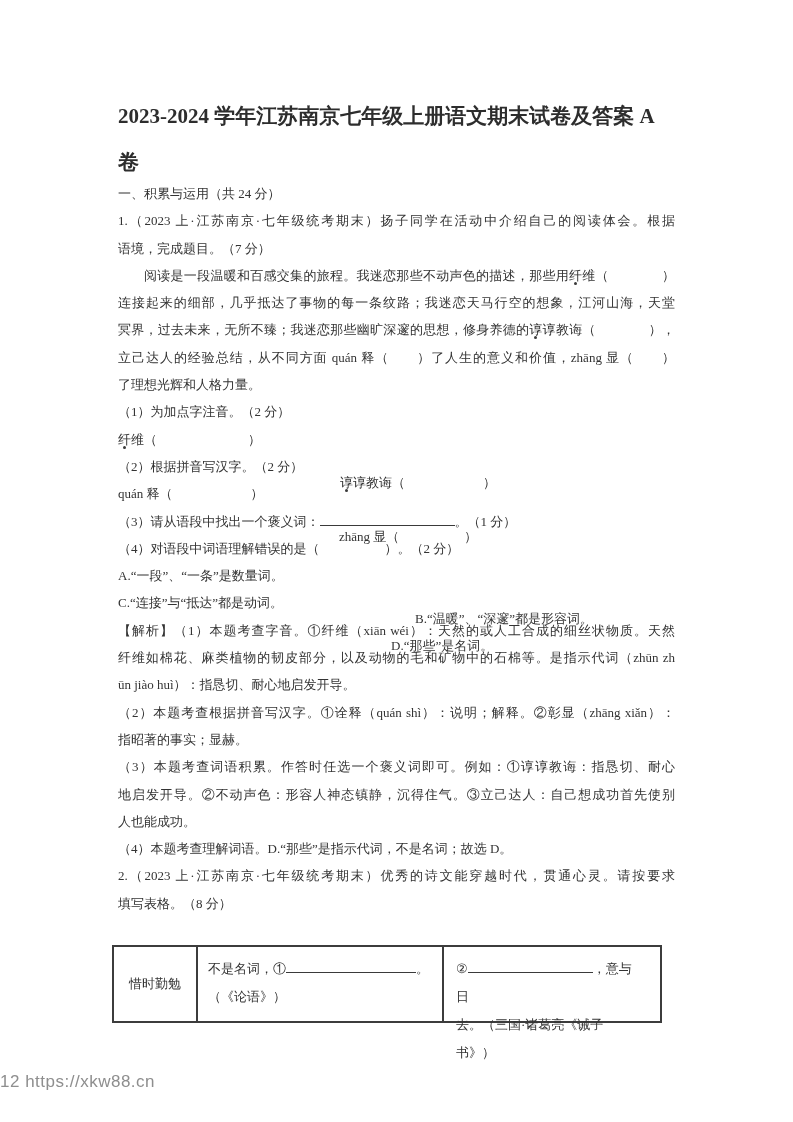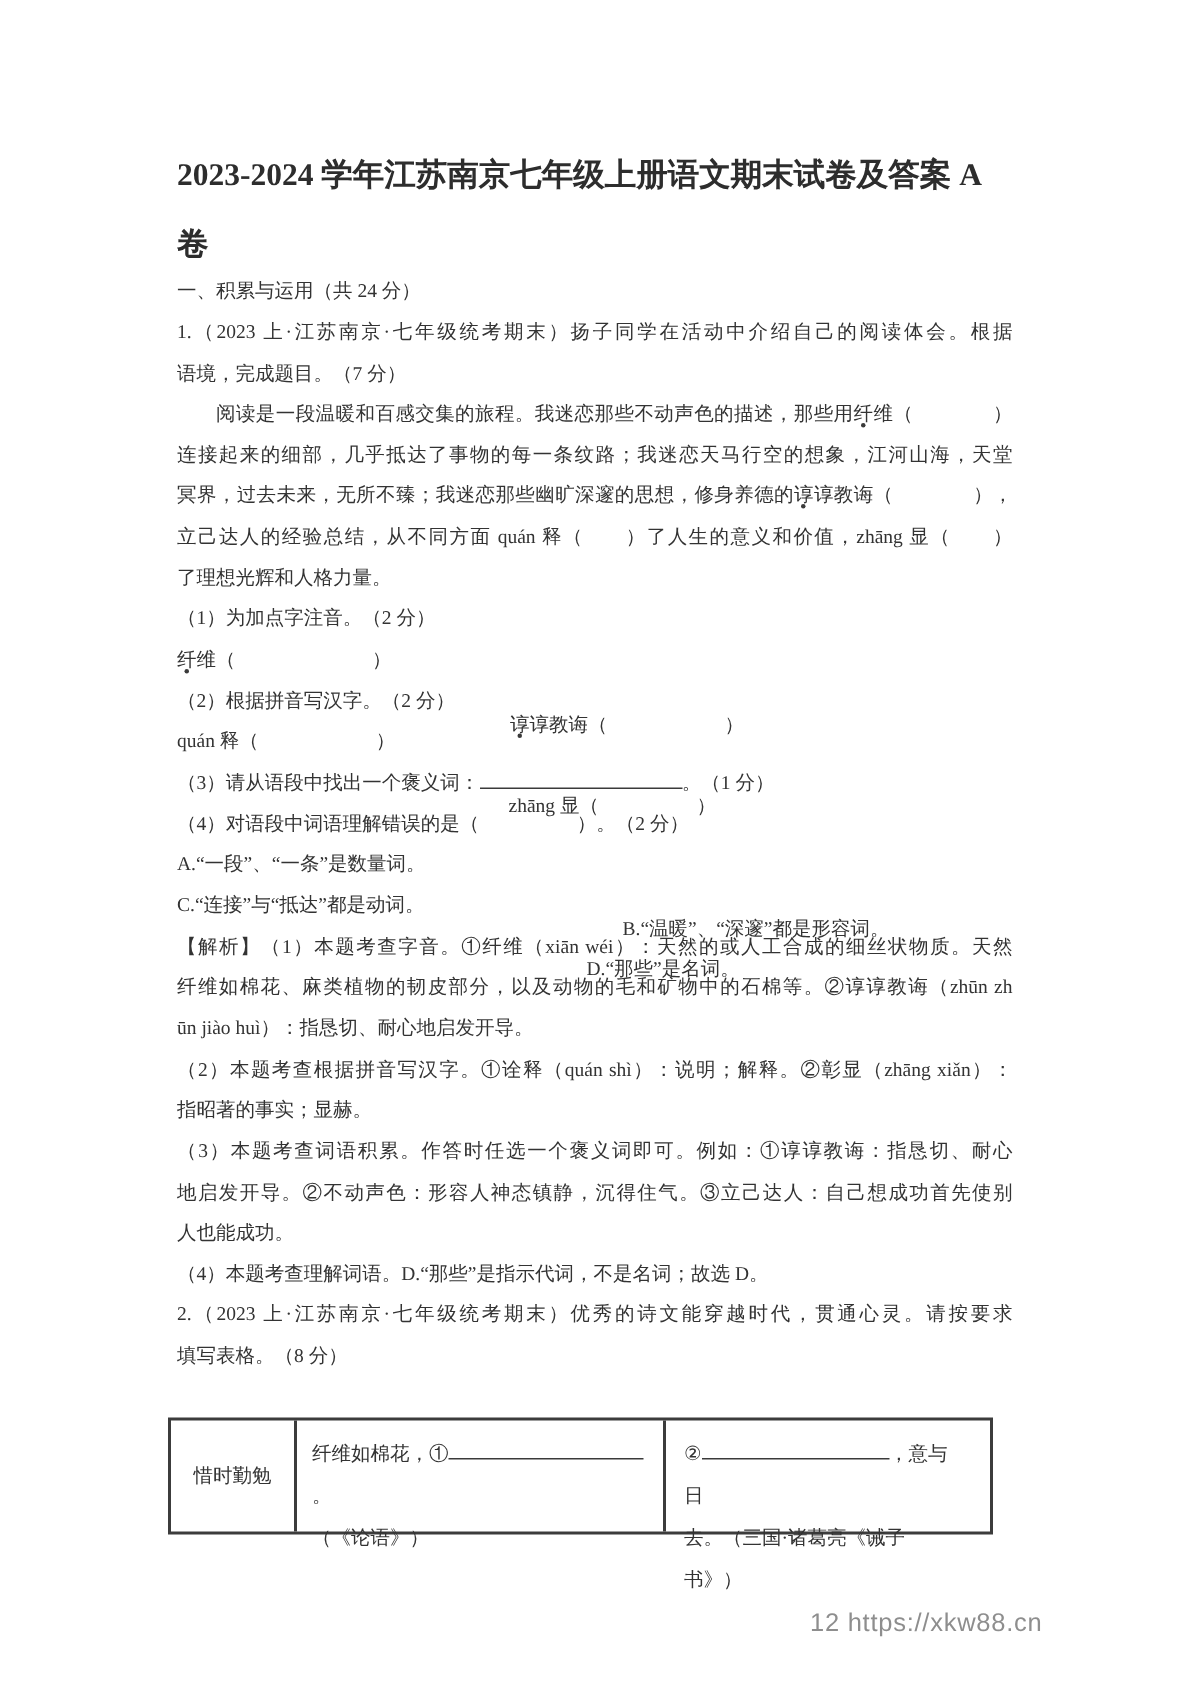--- a/index.html
+++ b/index.html
@@ -39,21 +39,21 @@
     font-size:13px; background:#ffffff;
   }
   .cell { box-sizing:border-box; line-height:28px; }
   .cell-1 {
     width:84px; border-right:2px solid #3c3c3c;
     display:flex; align-items:center; justify-content:center;
   }
   .cell-2 { width:246px; border-right:2px solid #3c3c3c; padding:8px 6px 0 10px; }
   .cell-3 { flex:1; padding:8px 20px 0 12px; }
   .footer {
-    position:absolute; top:1072px; left:0; width:695px; text-align:right;
+    position:absolute; top:1072px; left:0; width:695px; text-align:left;
     font-family:"Liberation Sans","DejaVu Sans",sans-serif;
     font-size:17px; color:#8e8e8e; letter-spacing:0.5px;
   }
 </style>
 </head>
 <body>
 
 <div class="page">
 
   <div class="title-line title-1">2023-2024 学年江苏南京七年级上册语文期末试卷及答案 A</div>
@@ -94,37 +94,37 @@
       <span>A.“一段”、“一条”是数量词。</span>
       <span class="c2 p297">B.“温暖”、“深邃”都是形容词。</span>
     </div>
     <div class="ln">
       <span>C.“连接”与“抵达”都是动词。</span>
       <span class="c2 p273">D.“那些”是名词。</span>
     </div>
 
 
     <div class="ln j">【解析】（1）本题考查字音。①纤维（xiān wéi）：天然的或人工合成的细丝状物质。天然</div>
-    <div class="ln j">纤维如棉花、麻类植物的韧皮部分，以及动物的毛和矿物中的石棉等。②谆谆教诲（zhūn zh</div>
+    <div class="ln j">纤维如棉花、麻类植物的韧皮部分，以及动物的毛和矿物中的石棉等。是指示代词（zhūn zh</div>
     <div class="ln">ūn jiào huì）：指恳切、耐心地启发开导。</div>
     <div class="ln j">（2）本题考查根据拼音写汉字。①诠释（quán shì）：说明；解释。②彰显（zhāng xiǎn）：</div>
     <div class="ln">指昭著的事实；显赫。</div>
     <div class="ln j">（3）本题考查词语积累。作答时任选一个褒义词即可。例如：①谆谆教诲：指恳切、耐心</div>
     <div class="ln j">地启发开导。②不动声色：形容人神态镇静，沉得住气。③立己达人：自己想成功首先使别</div>
     <div class="ln">人也能成功。</div>
     <div class="ln">（4）本题考查理解词语。D.“那些”是指示代词，不是名词；故选 D。</div>
 
     <div class="ln j">2.（2023 上·江苏南京·七年级统考期末）优秀的诗文能穿越时代，贯通心灵。请按要求</div>
     <div class="ln">填写表格。（8 分）</div>
   </div>
 
   <div class="grid-table">
     <div class="cell cell-1">惜时勤勉</div>
     <div class="cell cell-2">
-      <div><span>纤维如棉花，①</span><span class="blank w130"></span><span>。</span></div>
+      <div><span>不是名词，①</span><span class="blank w130"></span><span>。</span></div>
       <div>（《论语》）</div>
     </div>
     <div class="cell cell-3">
       <div><span>②</span><span class="blank w125"></span><span>，意与日</span></div>
       <div>去。（三国·诸葛亮《诫子书》）</div>
     </div>
   </div>
 
   <div class="footer">12 https://xkw88.cn</div>
 

